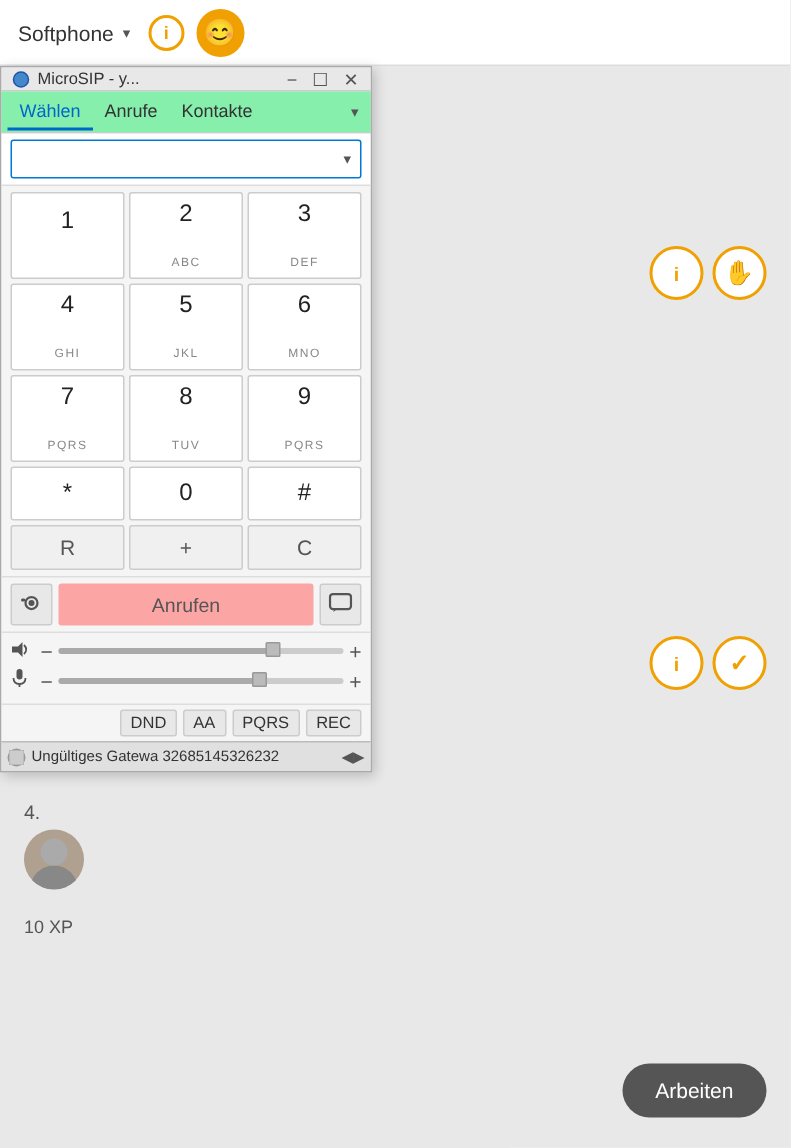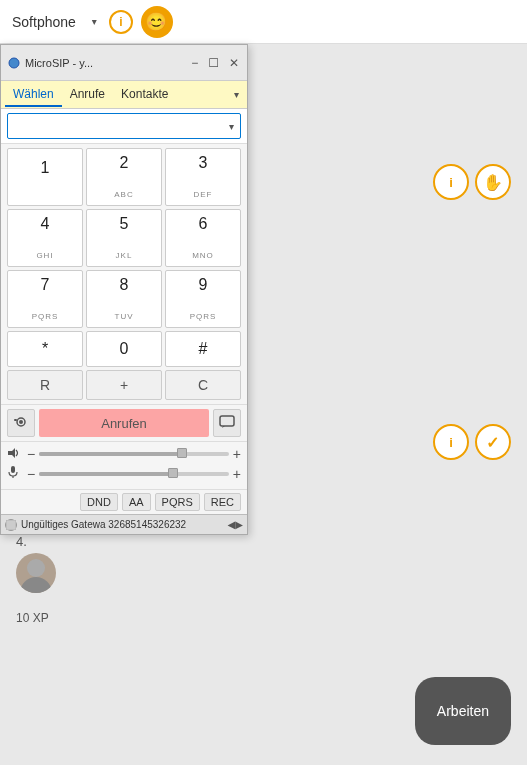--- a/index.html
+++ b/index.html
@@ -24,21 +24,21 @@
       height: 44px;
     }
     .top-bar-title {
       font-size: 14px;
       font-weight: 500;
       color: #333;
     }
     .top-bar-dropdown {
       display: flex;
       align-items: center;
-      gap: 16px;
+      gap: 6px;
       cursor: pointer;
     }
     .dropdown-arrow {
       font-size: 10px;
       color: #555;
     }
     .info-btn {
       width: 24px;
       height: 24px;
       border-radius: 50%;
@@ -123,21 +123,21 @@
       box-shadow: 2px 2px 8px rgba(0,0,0,0.2);
       font-size: 12px;
     }
 
     .window-titlebar {
       display: flex;
       align-items: center;
       background: #e8e8e8;
       padding: 3px 6px;
       border-bottom: 1px solid #ccc;
-      height: 36px;
+      height: 16px;
     }
     .window-title-icon {
       width: 14px;
       height: 14px;
       margin-right: 4px;
       display: inline-flex;
       align-items: center;
       justify-content: center;
     }
     .window-title-text {
@@ -154,21 +154,21 @@
       color: #555;
       cursor: pointer;
       padding: 0 2px;
       line-height: 1;
     }
 
     
     .tab-bar {
       display: flex;
       align-items: center;
-      background: #fef9c3;
+      background: #86efac;
       border-bottom: 1px solid #ccc;
       padding: 0 4px;
       height: 28px;
     }
     .tab-item {
       padding: 4px 8px;
       font-size: 12px;
       cursor: pointer;
       color: #333;
       border-bottom: 2px solid transparent;
@@ -449,21 +449,21 @@
 
     
     .arbeiten-btn {
       position: absolute;
       right: 16px;
       bottom: 20px;
       background: #555;
       color: #fff;
       border: none;
       border-radius: 20px;
-      padding: 26px 22px;
+      padding: 10px 22px;
       font-size: 14px;
       cursor: pointer;
     }
   </style>
 </head>
 <body>
 
 <div class="top-bar">
   <div class="top-bar-dropdown">
     <span class="top-bar-title">Softphone</span>

